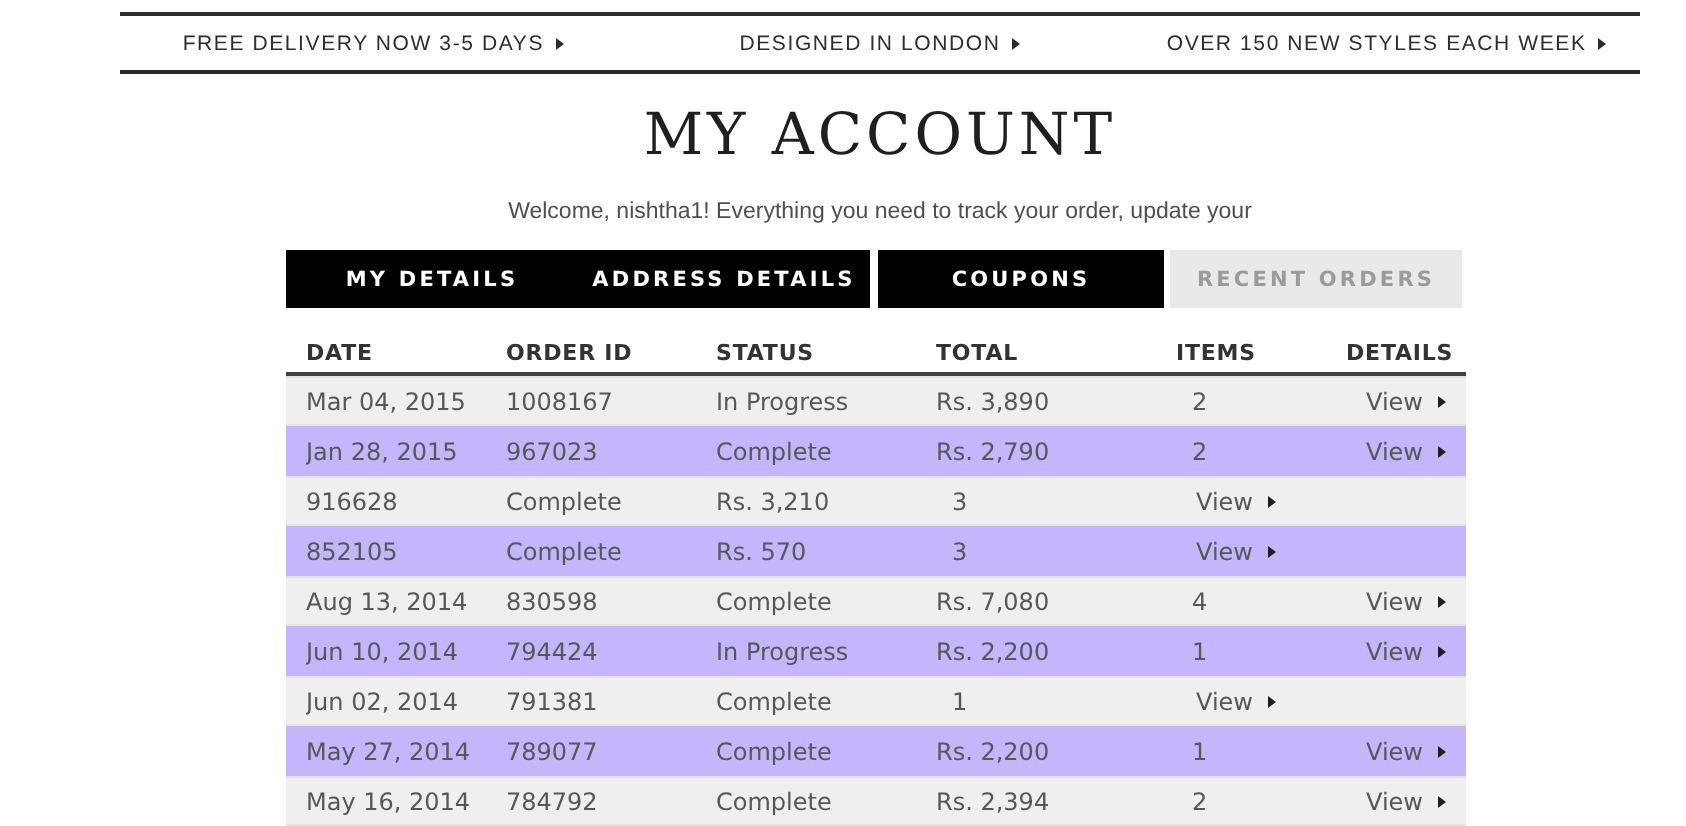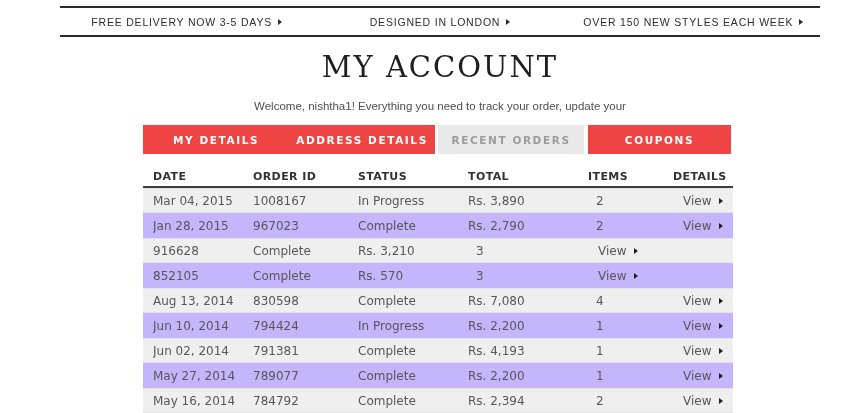--- a/index.html
+++ b/index.html
@@ -82,21 +82,21 @@
     width: 146px;
     display: flex;
     align-items: center;
     justify-content: center;
     font-size: 10.5px;
     font-weight: bold;
     letter-spacing: 1.6px;
     cursor: pointer;
     white-space: nowrap;
   }
-  .tab-dark { background: #ef4444; color: #ffffff; }
+  .tab-dark { background: #000000; color: #ffffff; }
   .tab-active { background: #e9e9e9; color: #9b9b9b; margin-left: 3px; }
   .tab-coupons { margin-left: 4px; width: 143px; }
 
   
   .orders { margin-top: 5px; }
   .t-row {
     display: grid;
     grid-template-columns: 100px 105px 110px 120px 85px 1fr;
     align-items: center;
     padding-left: 10px;
@@ -164,22 +164,22 @@
   <div class="welcome">
     <span>Welcome, nishtha1! Everything you need to track your order, update your</span>
   </div>
 </div>
 
 <div class="account">
 
   <div class="tabs">
     <div class="tab tab-dark">MY DETAILS</div>
     <div class="tab tab-dark">ADDRESS DETAILS</div>
+    <div class="tab tab-dark tab-coupons">COUPONS</div>
     <div class="tab tab-active">RECENT ORDERS</div>
-    <div class="tab tab-dark tab-coupons">COUPONS</div>
   </div>
 
   <div class="orders">
 
     <div class="t-row t-head">
       <div class="t-cell">DATE</div>
       <div class="t-cell">ORDER ID</div>
       <div class="t-cell">STATUS</div>
       <div class="t-cell">TOTAL</div>
       <div class="t-cell">ITEMS</div>
@@ -253,21 +253,20 @@
       <div class="t-cell"><span class="view-link">
             <span>View</span>
             <span class="view-arrow"></span>
           </span></div>
     </div>
 
     <div class="t-row row row-odd">
       <div class="t-cell">Jun 02, 2014</div>
       <div class="t-cell">791381</div>
       <div class="t-cell">Complete</div>
-      <div class="t-cell">Rs. 4,193</div>
       <div class="t-cell items-cell">1</div>
       <div class="t-cell"><span class="view-link">
             <span>View</span>
             <span class="view-arrow"></span>
           </span></div>
     </div>
 
     <div class="t-row row row-even">
       <div class="t-cell">May 27, 2014</div>
       <div class="t-cell">789077</div>

